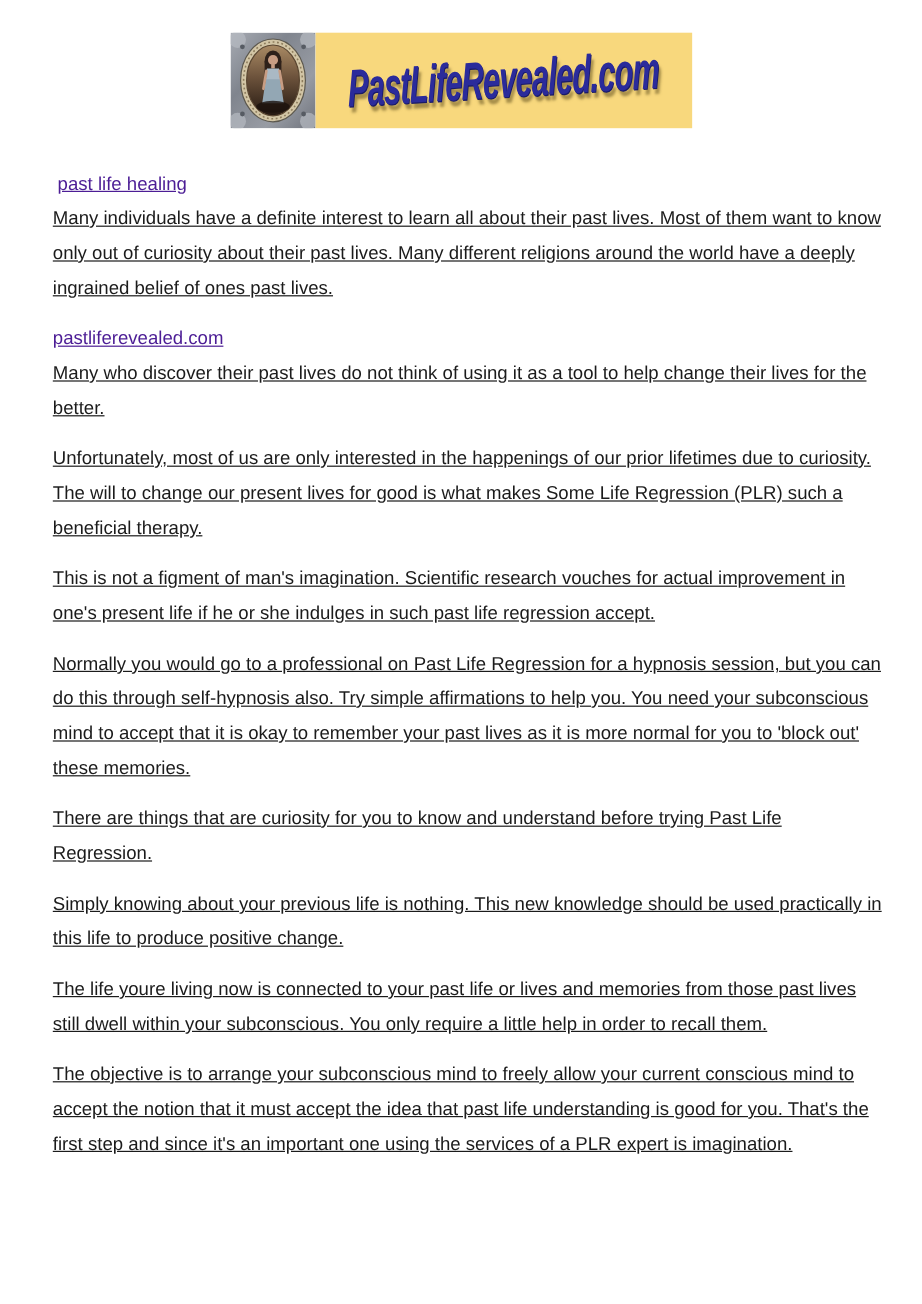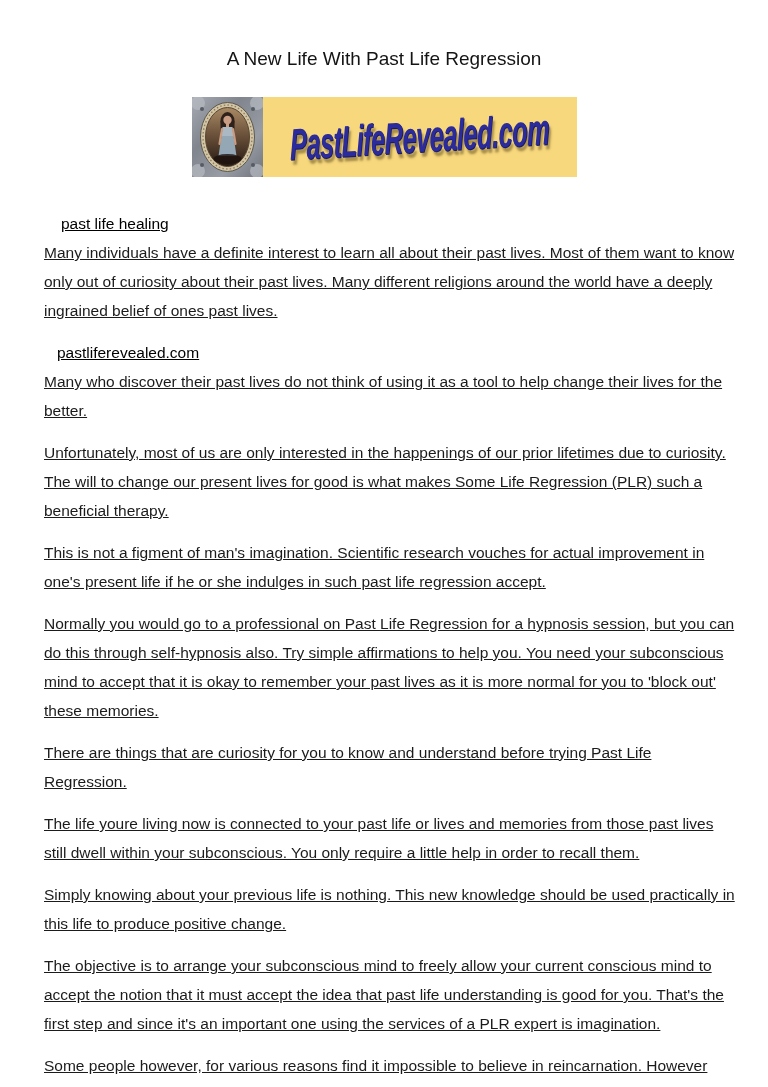--- a/index.html
+++ b/index.html
@@ -53,31 +53,29 @@
   }
   .content {
     margin: 32px 32px 0 44px;
     font-size: 15.5px;
     line-height: 29px;
   }
   .content p { margin: 0 0 13px 0; text-decoration: underline; }
   .link-line { margin: 0; }
   .link-line.indented { padding-left: 4px; }
   .doc-link {
-    color: #000000;
+    color: #4c1d95;
     cursor: pointer;
-    margin-left: 13px;
   }
 </style>
 </head>
 <body>
 
 <div class="page">
 
-  <div class="doc-title">A New Life With Past Life Regression</div>
 
   <div class="banner">
     <svg class="banner-portrait" viewBox="0 0 71 80" xmlns="http://www.w3.org/2000/svg">
       <defs>
         <linearGradient id="frameGray" x1="0" y1="0" x2="1" y2="1">
           <stop offset="0" stop-color="#a7abb3"></stop>
           <stop offset="0.35" stop-color="#80858e"></stop>
           <stop offset="0.7" stop-color="#989ca4"></stop>
           <stop offset="1" stop-color="#6e727b"></stop>
         </linearGradient>
@@ -124,19 +122,18 @@
 
     <div class="link-line">
       <a class="doc-link" href="#">pastliferevealed.com</a>
     </div>
     <p>Many who discover their past lives do not think of using it as a tool to help change their lives for the better.</p>
 
     <p>Unfortunately, most of us are only interested in the happenings of our prior lifetimes due to curiosity. The will to change our present lives for good is what makes Some Life Regression (PLR) such a beneficial therapy.</p>
     <p>This is not a figment of man's imagination. Scientific research vouches for actual improvement in one's present life if he or she indulges in such past life regression accept.</p>
     <p>Normally you would go to a professional on Past Life Regression for a hypnosis session, but you can do this through self-hypnosis also. Try simple affirmations to help you. You need your subconscious mind to accept that it is okay to remember your past lives as it is more normal for you to 'block out' these memories.</p>
     <p>There are things that are curiosity for you to know and understand before trying Past Life Regression.</p>
+    <p>Simply knowing about your previous life is nothing. This new knowledge should be used practically in this life to produce positive change.</p>
     <p>The life youre living now is connected to your past life or lives and memories from those past lives still dwell within your subconscious. You only require a little help in order to recall them.</p>
-    <p>Simply knowing about your previous life is nothing. This new knowledge should be used practically in this life to produce positive change.</p>
     <p>The objective is to arrange your subconscious mind to freely allow your current conscious mind to accept the notion that it must accept the idea that past life understanding is good for you. That's the first step and since it's an important one using the services of a PLR expert is imagination.</p>
-    <p>Some people however, for various reasons find it impossible to believe in reincarnation. However</p>
 
   </div>
 </div>
 
 </body></html>

